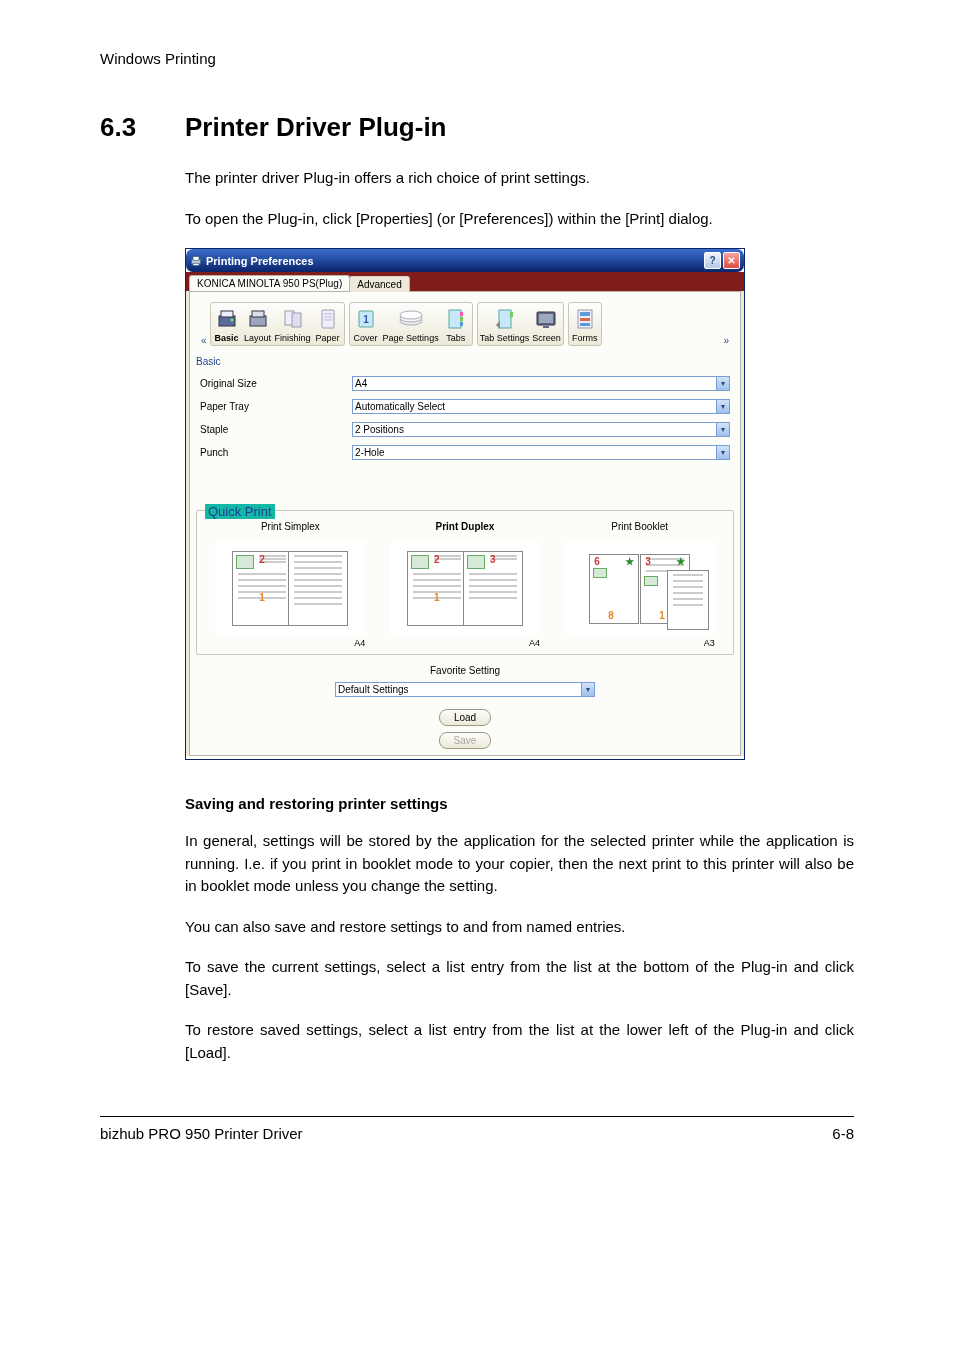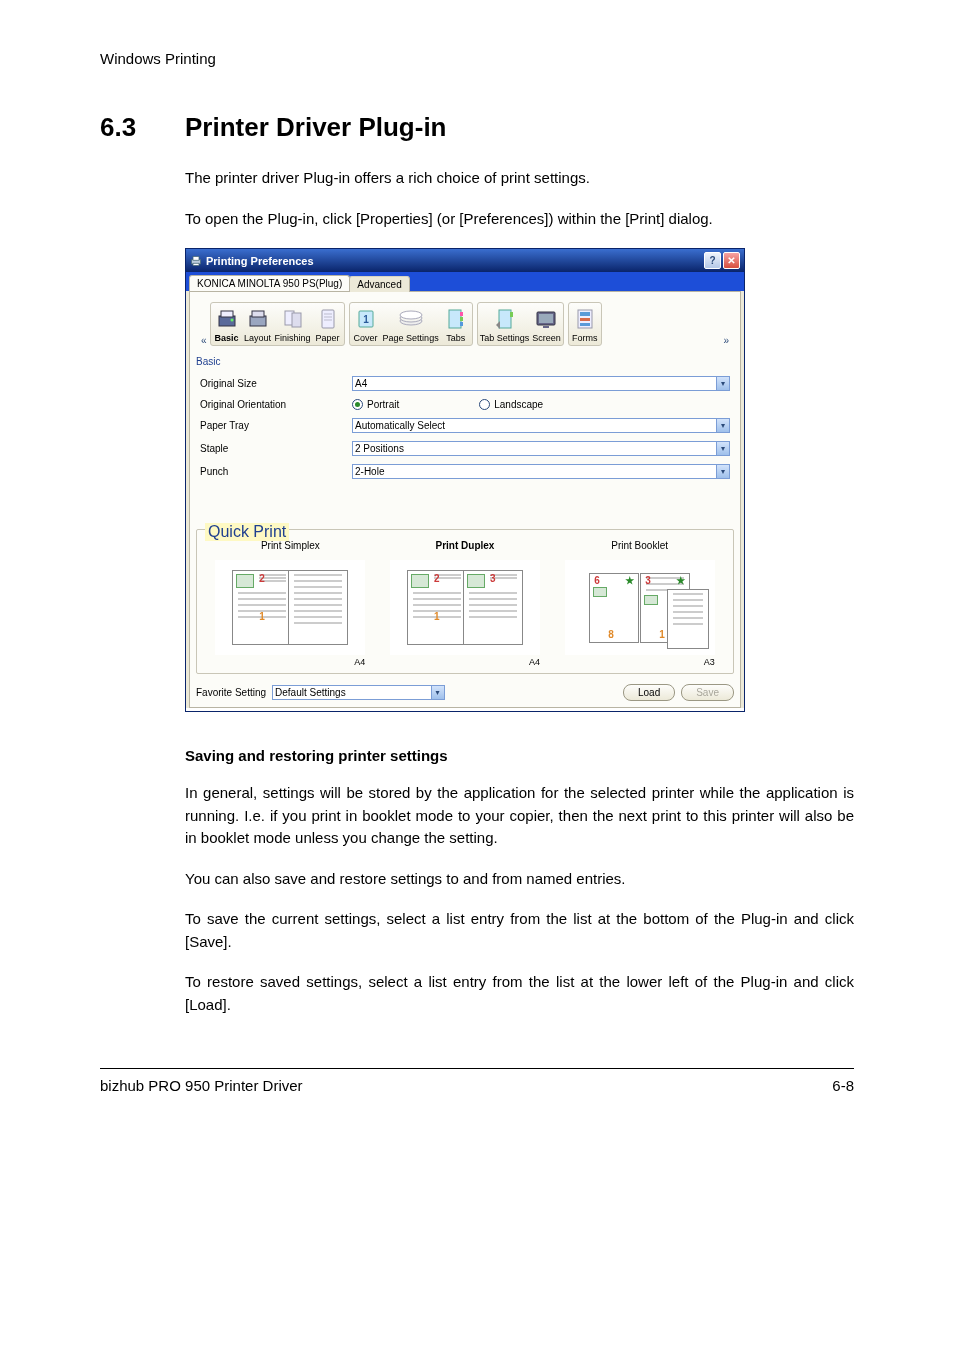--- a/index.html
+++ b/index.html
@@ -44,20 +44,21 @@
   }
   .titlebar {
     background: linear-gradient(to bottom, #3a6ecf, #0a246a);
     color: #fff;
     font-weight: bold;
     padding: 3px 4px;
     display: flex;
     justify-content: space-between;
     align-items: center;
     font-size: 11px;
+    border-radius: 7px;
   }
   .titlebar-left { display: flex; align-items: center; gap: 4px; }
   .titlebar-left svg { width: 12px; height: 12px; }
   .titlebar-btns { display: flex; gap: 2px; }
   .titlebar-btn {
     width: 17px;
     height: 17px;
     background: linear-gradient(to bottom, #eef3fb, #b5c9e8);
     border: 1px solid #fff;
     border-radius: 2px;
@@ -69,21 +70,21 @@
     color: #2b4a7a;
   }
   .titlebar-btn.close {
     background: linear-gradient(to bottom, #f5a3a3, #d84f3e);
     color: #fff;
   }
   .dialog-body { background: #ece9d8; }
   .tabs-row {
     display: flex;
     padding: 3px 3px 0 3px;
-    background: #1d4ed8;
+    background: #7f1d1d;
   }
   .tab {
     background: #fcfcf8;
     border: 1px solid #b8b4a3;
     border-bottom: none;
     border-radius: 3px 3px 0 0;
     padding: 2px 7px;
     margin-right: -1px;
     font-size: 10px;
   }
@@ -169,23 +170,23 @@
     margin-top: 45px;
     border: 1px solid #c9c6b7;
     border-radius: 2px;
     position: relative;
     padding: 10px 6px 6px 6px;
   }
   .qp-legend {
     position: absolute;
     top: -7px;
     left: 8px;
-    background: #fef9c3;
+    background: #14b8a6;
     color: #1f3f8f;
-    font-size: 16px;
+    font-size: 13px;
     padding: 0 3px;
   }
   .qp-row { display: flex; justify-content: space-around; }
   .qp-item { text-align: center; font-size: 10px; }
   .qp-item .qp-label { font-weight: bold; margin-bottom: 8px; height:12px;}
   .qp-item .qp-label.normal { font-weight: normal; }
   .qp-preview {
     width: 150px; height: 95px;
     background: #fff;
     display:flex; align-items:center; justify-content:center;
@@ -206,20 +207,21 @@
   .orange { color:#e08a2a;}
   .green { color:#2a8a2a;}
   .qp-size { text-align:right; font-size:9px; margin-top:2px;}
 
   .fav-row {
     display: flex;
     align-items: center;
     gap: 6px;
     margin-top: 10px;
     font-size: 10px;
+    flex-direction: column;
   }
   .fav-row .select { flex: 1; }
   .btn {
     border: 1px solid #9b9884;
     background: linear-gradient(to bottom, #fdfdfb, #ece9d8);
     border-radius: 8px;
     padding: 2px 14px;
     font-size: 10px;
     font-family: Tahoma, Arial, sans-serif;
   }
@@ -401,35 +403,20 @@
             <tr>
           <td>Original Size</td>
           <td>
             <div class="select">
               <span>A4</span>
               <span class="arrow">▾</span>
             </div>
           </td>
         </tr>
         <tr>
-          <td>Original Orientation</td>
-          <td>
-            <div class="radio-row">
-              <div class="radio">
-                <span class="radio-dot sel"></span>
-                <span>Portrait</span>
-              </div>
-              <div class="radio">
-                <span class="radio-dot"></span>
-                <span>Landscape</span>
-              </div>
-            </div>
-          </td>
-        </tr>
-        <tr>
           <td>Paper Tray</td>
           <td>
             <div class="select">
               <span>Automatically Select</span>
               <span class="arrow">▾</span>
             </div>
           </td>
         </tr>
         <tr>
           <td>Staple</td>

